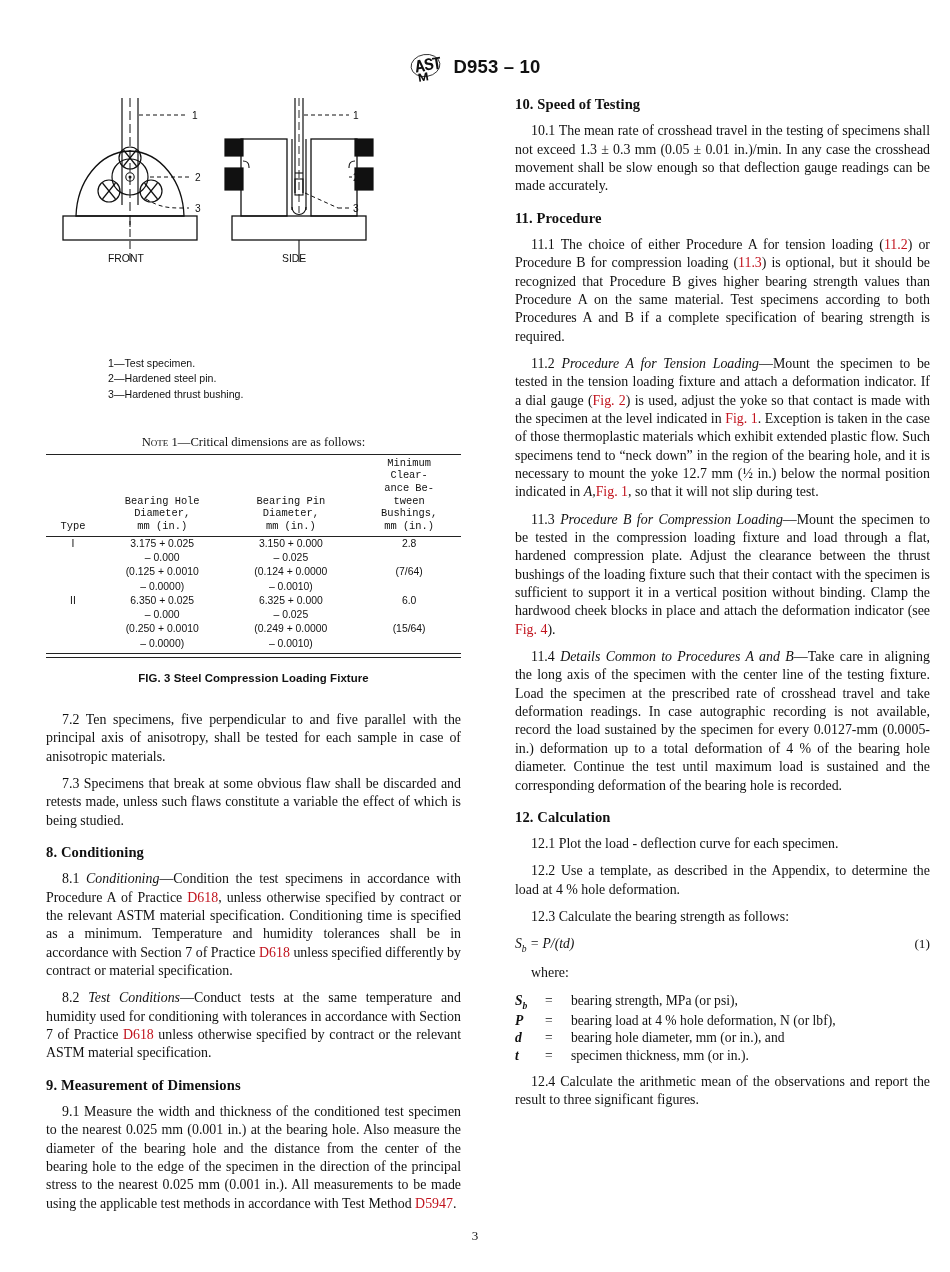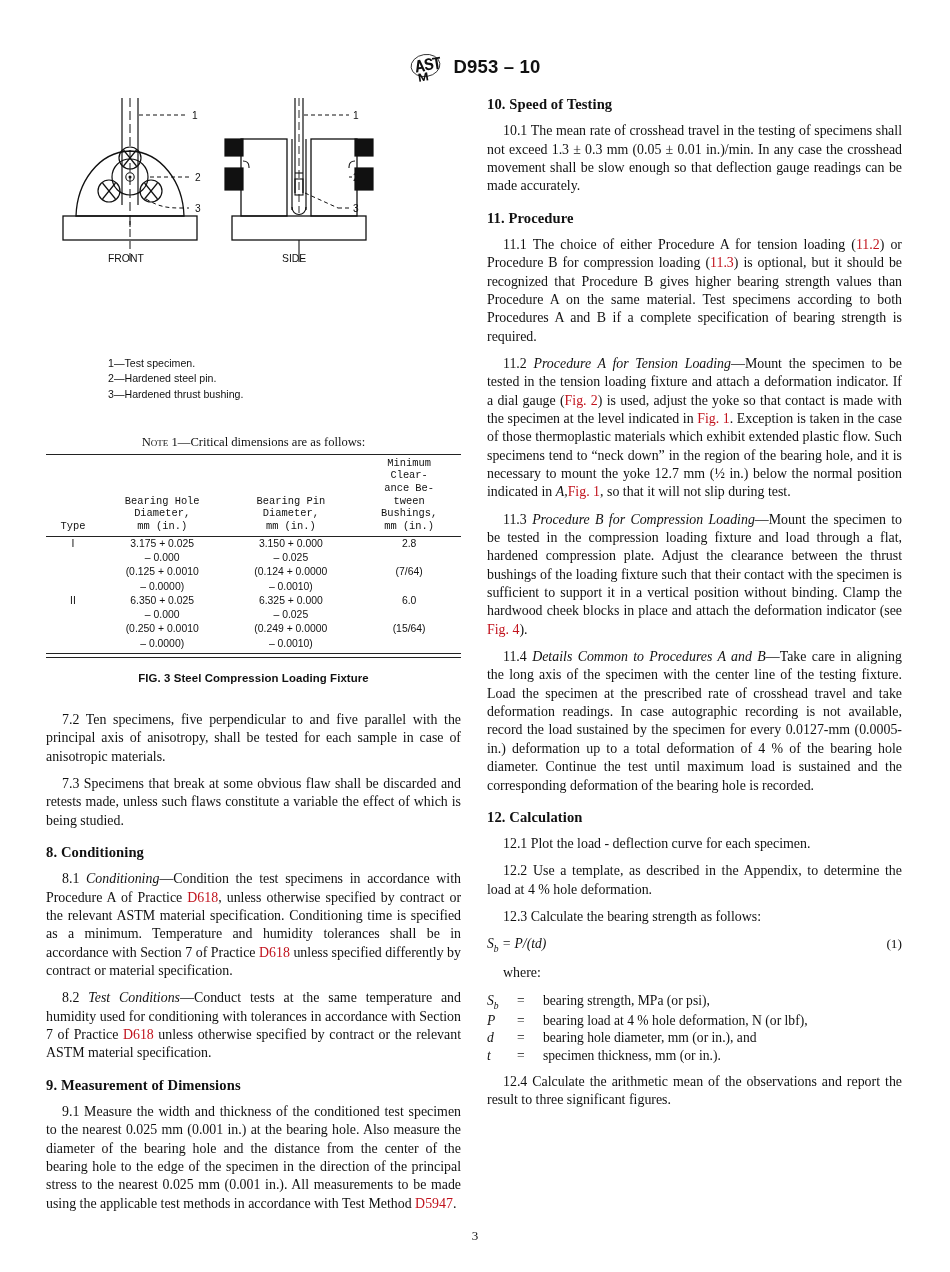--- a/index.html
+++ b/index.html
@@ -25,21 +25,21 @@
     color:#111;
   }
 
   
   .col {
     position:absolute; top:95px; width:415px;
     font-size:13.9px; line-height:1.32;
     text-align:justify;
   }
   .col-left  { left:46px; }
-  .col-right { left:487px; }
+  .col-right { left:515px; }
 
   p.para {
     margin:0 0 9px 0;
     text-indent:16px;
     text-align:justify;
     text-justify:inter-word;
     hyphens:auto;
   }
   h3.sec {
     font-family:"Liberation Serif", serif;
@@ -103,21 +103,21 @@
   .eq-num { position:absolute; right:0; top:0; font-size:13.4px; font-style:normal; }
   sub.sb { font-size:9.6px; font-style:italic; }
 
   
   .where { text-indent:0; margin:0 0 2px 0; text-align:left; }
   table.defs {
     border-collapse:collapse; font-size:13.6px;
     line-height:1.28; margin:0 0 9px 0;
   }
   table.defs td { padding:0; vertical-align:top; }
-  td.sym { width:30px; font-style:italic; padding-left:3px; }
+  td.sym { width:30px; font-style:italic; padding-left:3px;font-weight:bold; }
   td.eqs { width:26px; text-align:left; }
   td.dsc { text-align:left;margin-top:19px; }
 
   
   .folio {
     position:absolute; bottom:28px; left:0; width:950px;
     text-align:center; font-size:13px;
   }
 </style>
 </head>

